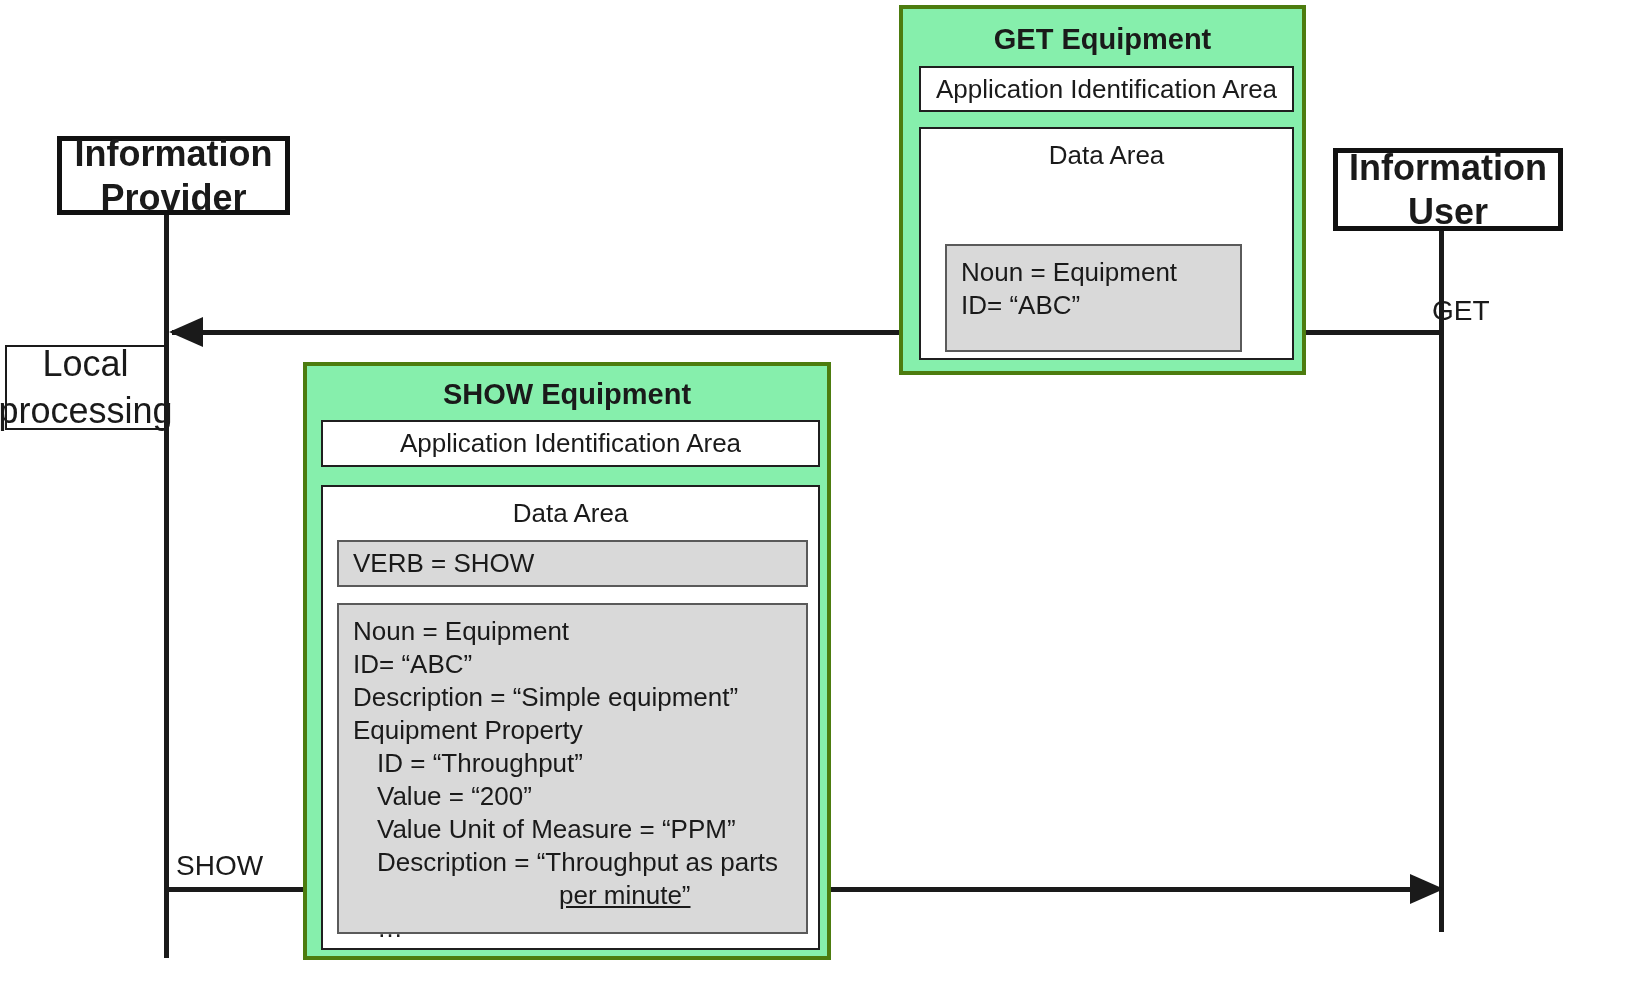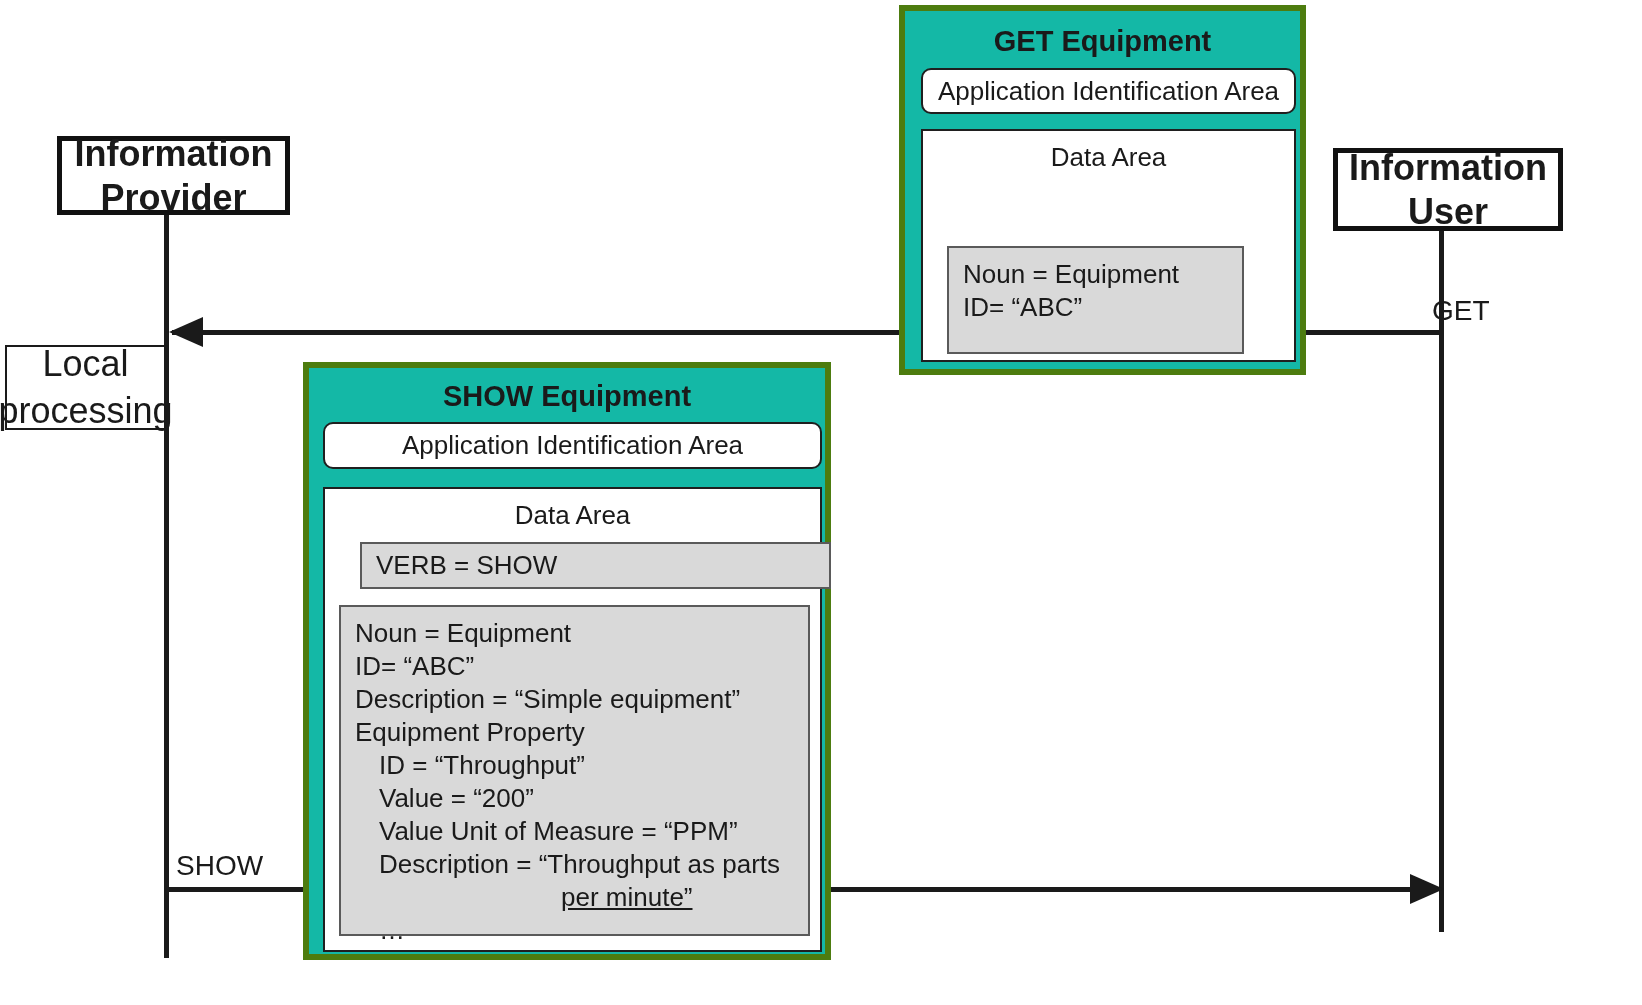--- a/index.html
+++ b/index.html
@@ -68,41 +68,40 @@
     justify-content: center;
     text-align: center;
     font-size: 36px;
     line-height: 1.3;
     white-space: pre-line;
     z-index: 3;
   }
 
   
   .panel {
-    background: #14b8a6;
-    border: 6px solid #4d7c0f;
+    background: #86efac;
+    border: 4px solid #4d7c0f;
     z-index: 4;
   }
   .panel-title {
     width: 100%;
     text-align: center;
     font-weight: bold;
     font-size: 29px;
     line-height: 1;
   }
   .white-box {
     background: #ffffff;
     border: 2px solid #1f1f1f;
   }
   .centered-label {
     display: flex;
     align-items: center;
     justify-content: center;
     font-size: 26px;
-    border-radius: 10px;
   }
   .data-area-title {
     width: 100%;
     text-align: center;
     font-size: 26px;
     line-height: 1;
   }
   .gray-box {
     background: #d9d9d9;
     border: 2px solid #5a5a5a;
@@ -156,21 +155,21 @@
         <div class="body-line">ID= “ABC”</div>
       </div>
     </div>
   </div>
 
   <div class="abs panel" style="left:303px; top:362px; width:528px; height:598px;">
     <div class="abs panel-title" style="left:0px; top:14px;">SHOW Equipment</div>
     <div class="abs white-box centered-label" style="left:14px; top:54px; width:499px; height:47px;">Application Identification Area</div>
     <div class="abs white-box" style="left:14px; top:119px; width:499px; height:465px;">
       <div class="abs data-area-title" style="left:0px; top:13px;">Data Area</div>
-      <div class="abs gray-box verb-box" style="left:14px; top:53px; width:471px; height:47px;margin-left:21px;">VERB = SHOW</div>
+      <div class="abs gray-box verb-box" style="left:14px; top:53px; width:471px; height:47px;">VERB = SHOW</div>
       <div class="abs gray-box body-box" style="left:14px; top:116px; width:471px; height:331px;">
         <div class="body-line">Noun = Equipment</div>
         <div class="body-line">ID= “ABC”</div>
         <div class="body-line">Description = “Simple equipment”</div>
         <div class="body-line">Equipment Property</div>
         <div class="body-line ind1">ID = “Throughput”</div>
         <div class="body-line ind1">Value = “200”</div>
         <div class="body-line ind1">Value Unit of Measure = “PPM”</div>
         <div class="body-line ind1">Description = “Throughput as parts</div>
         <div class="body-line ind2">per minute”</div>

